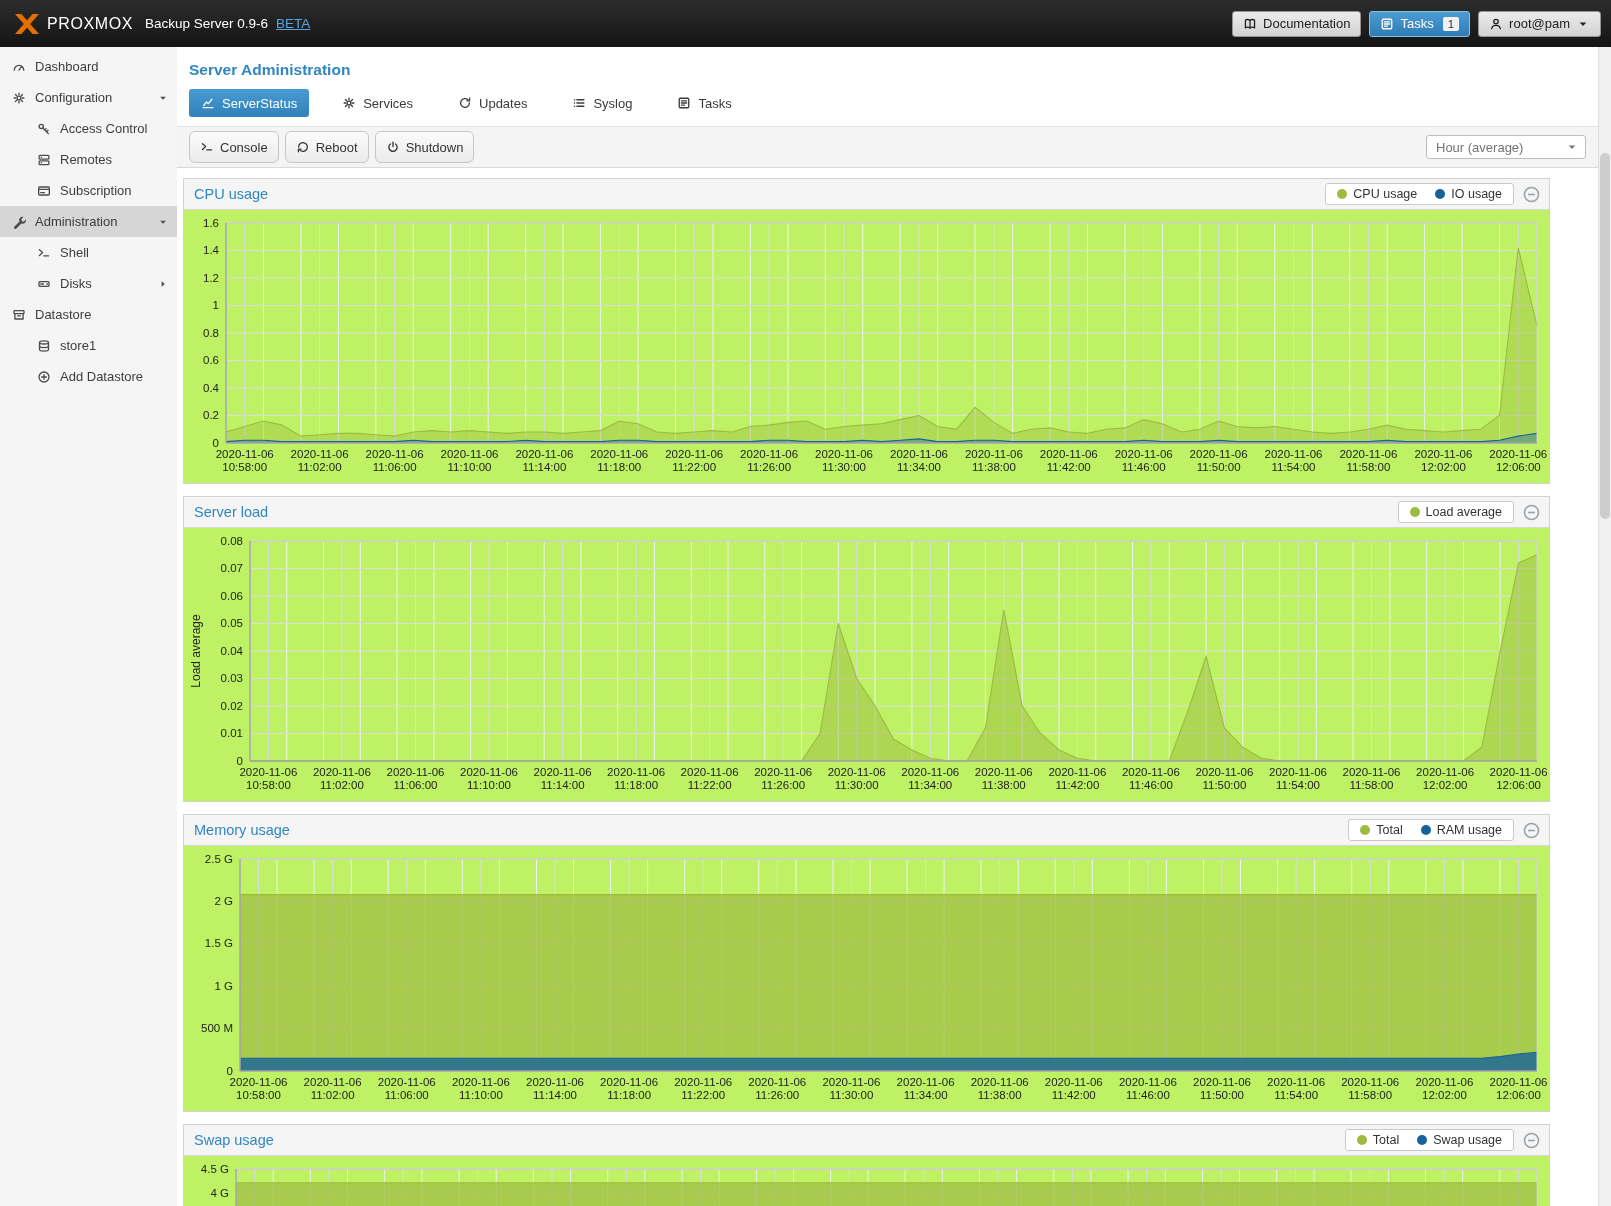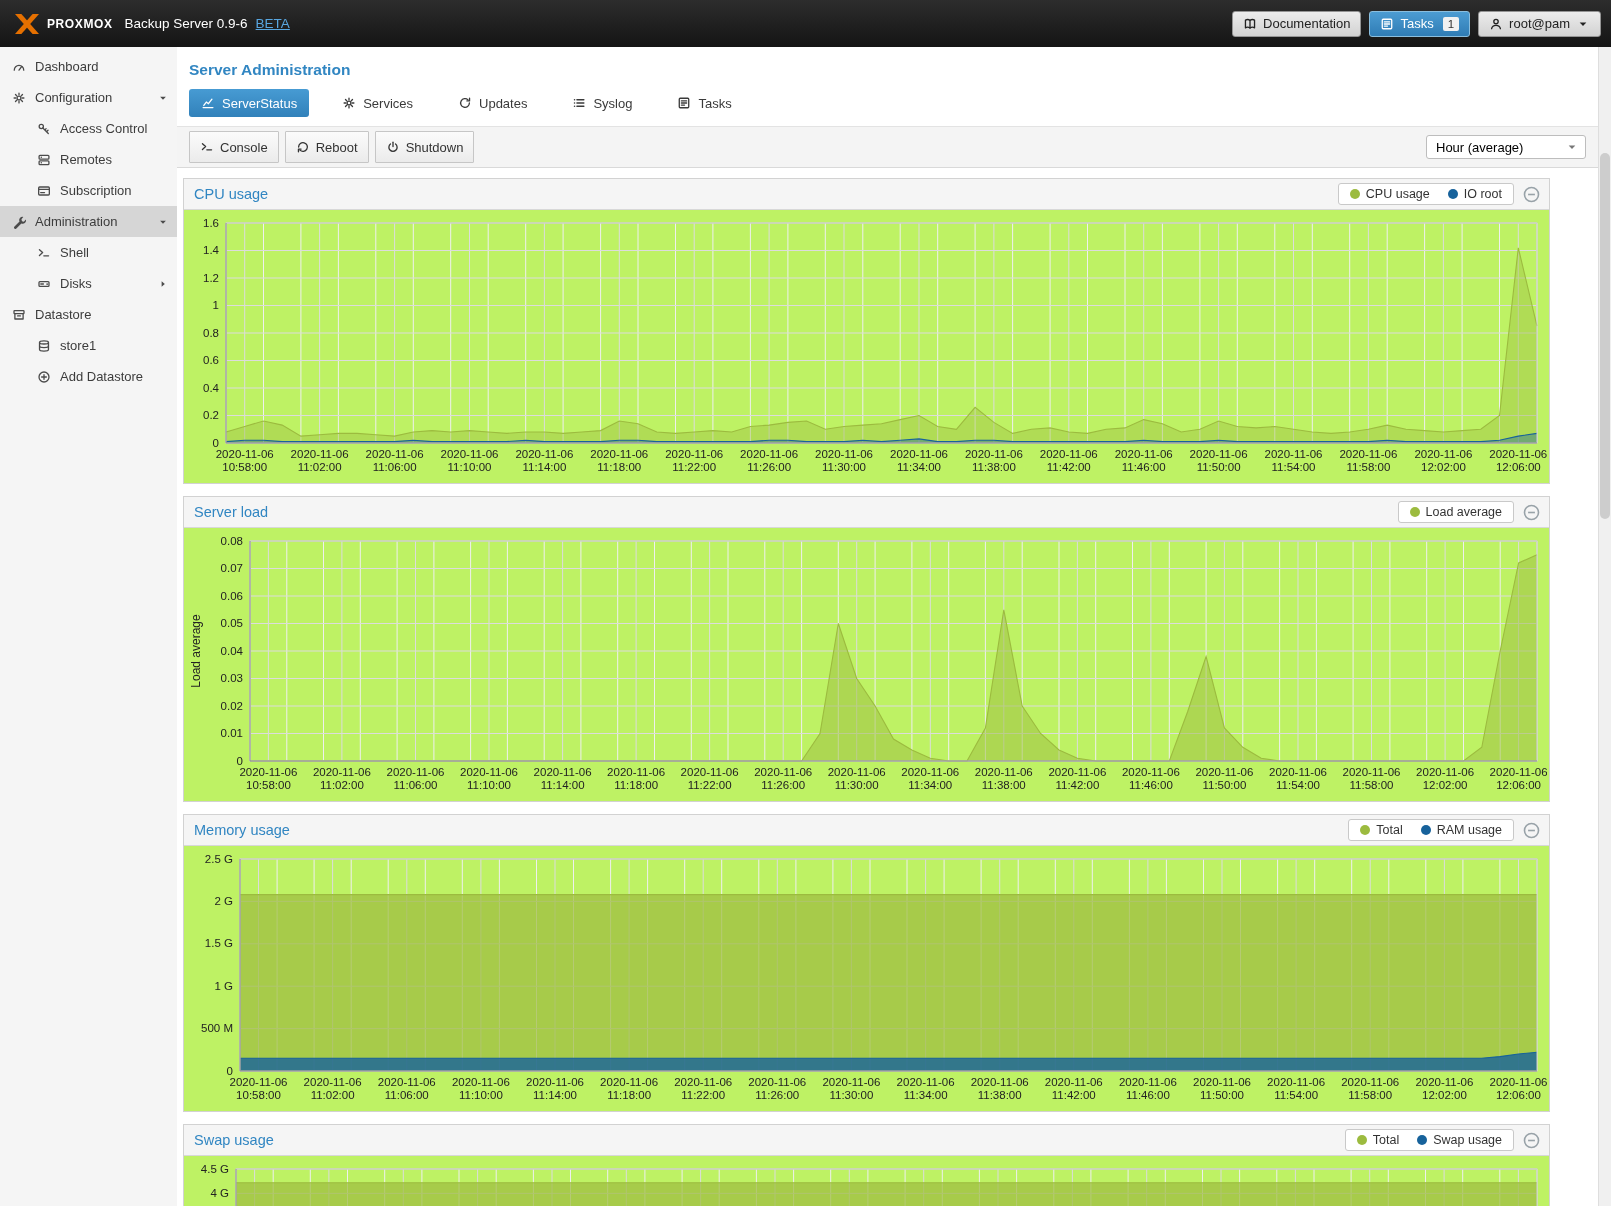--- a/index.html
+++ b/index.html
@@ -5,21 +5,21 @@
   *{box-sizing:border-box;margin:0;padding:0}
   html,body{width:1611px;height:1206px;overflow:hidden;background:#fff;
     font-family:"Liberation Sans",sans-serif}
   body{position:relative}
 
   
   .topbar{position:absolute;top:0;left:0;right:0;height:47px;
     background:linear-gradient(#2d2d2d,#141414);display:flex;align-items:center;
     padding:0 10px;z-index:5}
   .brand{display:flex;align-items:center;gap:7px;margin-left:4px}
-  .brand-text{color:#fff;font-size:12px;font-weight:bold;letter-spacing:.6px}
+  .brand-text{color:#fff;font-size:16px;font-weight:normal;letter-spacing:.6px}
   .product{color:#fff;font-size:13.5px;margin-left:12px}
   .beta{color:#58a6e0;font-size:13.5px;margin-left:8px;text-decoration:underline;cursor:pointer}
   .hspace{flex:1}
   .hbtn{display:flex;align-items:center;gap:6px;height:26px;padding:0 10px;border-radius:3px;
     background:linear-gradient(#ececec,#d2d2d2);border:1px solid #949494;
     font-family:"Liberation Sans",sans-serif;font-size:13px;color:#222;margin-left:8px;cursor:pointer}
   .hbtn.tasks{background:linear-gradient(#4c9cd2,#2f7cb5);border-color:#8abede;color:#fff}
   .badge{background:#f1f1f1;color:#333;border-radius:2px;font-size:11.5px;padding:1px 5px;margin-left:3px}
 
   
@@ -36,25 +36,25 @@
   .page-title{margin:14px 0 0 12px;font-size:15.5px;color:#3186c2}
 
   .tabs{display:flex;gap:21px;margin:10px 0 0 12px}
   .tab{display:flex;align-items:center;gap:7px;height:28px;padding:0 12px;border:none;border-radius:3px;
     background:transparent;color:#3a3a3a;font-family:"Liberation Sans",sans-serif;font-size:13px;cursor:pointer}
   .tab.active{background:linear-gradient(#479bd3,#3181ba);color:#fff}
 
   .toolbar{display:flex;align-items:center;gap:6px;margin-top:9px;padding:4px 12px;
     background:#f4f4f4;border-top:1px solid #e3e3e3;border-bottom:1px solid #d9d9d9}
   .tbtn{display:flex;align-items:center;gap:6px;height:32px;padding:12px 10px;
-    background:linear-gradient(#fbfbfb,#ebebeb);border:1px solid #c6c6c6;border-radius:1px;
+    background:linear-gradient(#fbfbfb,#ebebeb);border:1px solid #c6c6c6;border-radius:6px;
     font-family:"Liberation Sans",sans-serif;font-size:13px;color:#333;cursor:pointer}
   .range-select{margin-left:auto;display:flex;justify-content:space-between;align-items:center;
     width:160px;height:24px;padding:0 6px 0 9px;background:#fff;border:1px solid #bdbdbd;border-radius:3px;
-    font-size:13px;color:#000000;cursor:pointer}
+    font-size:13px;color:#737373;cursor:pointer}
   .range-select .ic{color:#777}
 
   
   .panels{padding:10px 48px 0 6px}
   .panel{border:1px solid #d2d2d2;margin-bottom:12px;background:#bef264}
   .phead{display:flex;align-items:center;height:31px;padding:0 9px 0 10px;
     background:#f5f5f5;border-bottom:1px solid #d8d8d8}
   .ptitle{font-size:14.5px;color:#3186c2}
   .legend{margin-left:auto;display:flex;gap:18px;align-items:center;background:#fff;
     border:1px solid #c9c9c9;border-radius:3px;padding:3px 11px;font-size:12.5px;color:#333}
@@ -337,21 +337,21 @@
       <section class="panel">
         <div class="phead">
           <span class="ptitle">CPU usage</span>
           <span class="legend">
             <span class="litem">
               <span class="ldot" style="background: rgb(156, 187, 63);"></span>
               <span>CPU usage</span>
             </span>
             <span class="litem">
               <span class="ldot" style="background: rgb(23, 98, 155);"></span>
-              <span>IO root</span>
+              <span>IO usage</span>
             </span>
           </span>
           <span class="collapse">
             <svg viewBox="0 0 16 16" width="17" height="17">
               <circle cx="8" cy="8" r="6.6" fill="none" stroke="#98a2a8" stroke-width="1.5"></circle>
               <path d="M4.8 8h6.4" stroke="#98a2a8" stroke-width="1.5"></path>
             </svg>
           </span>
         </div>
         <div class="pbody">

